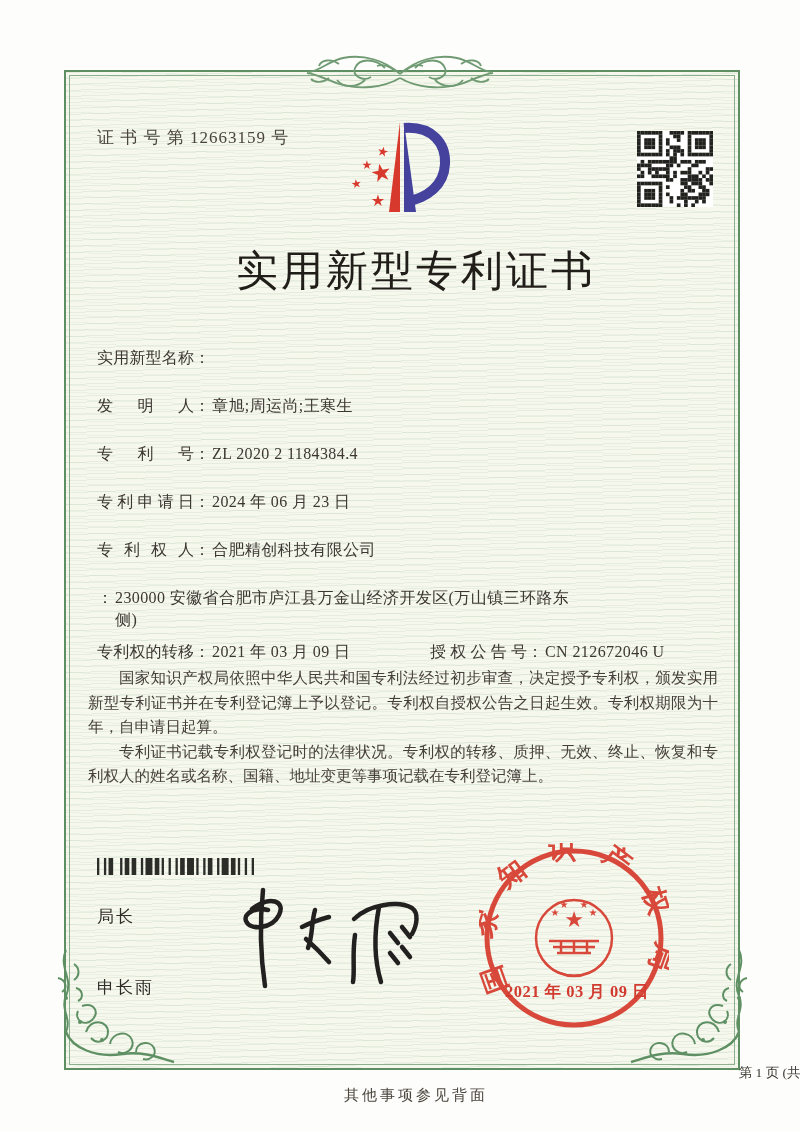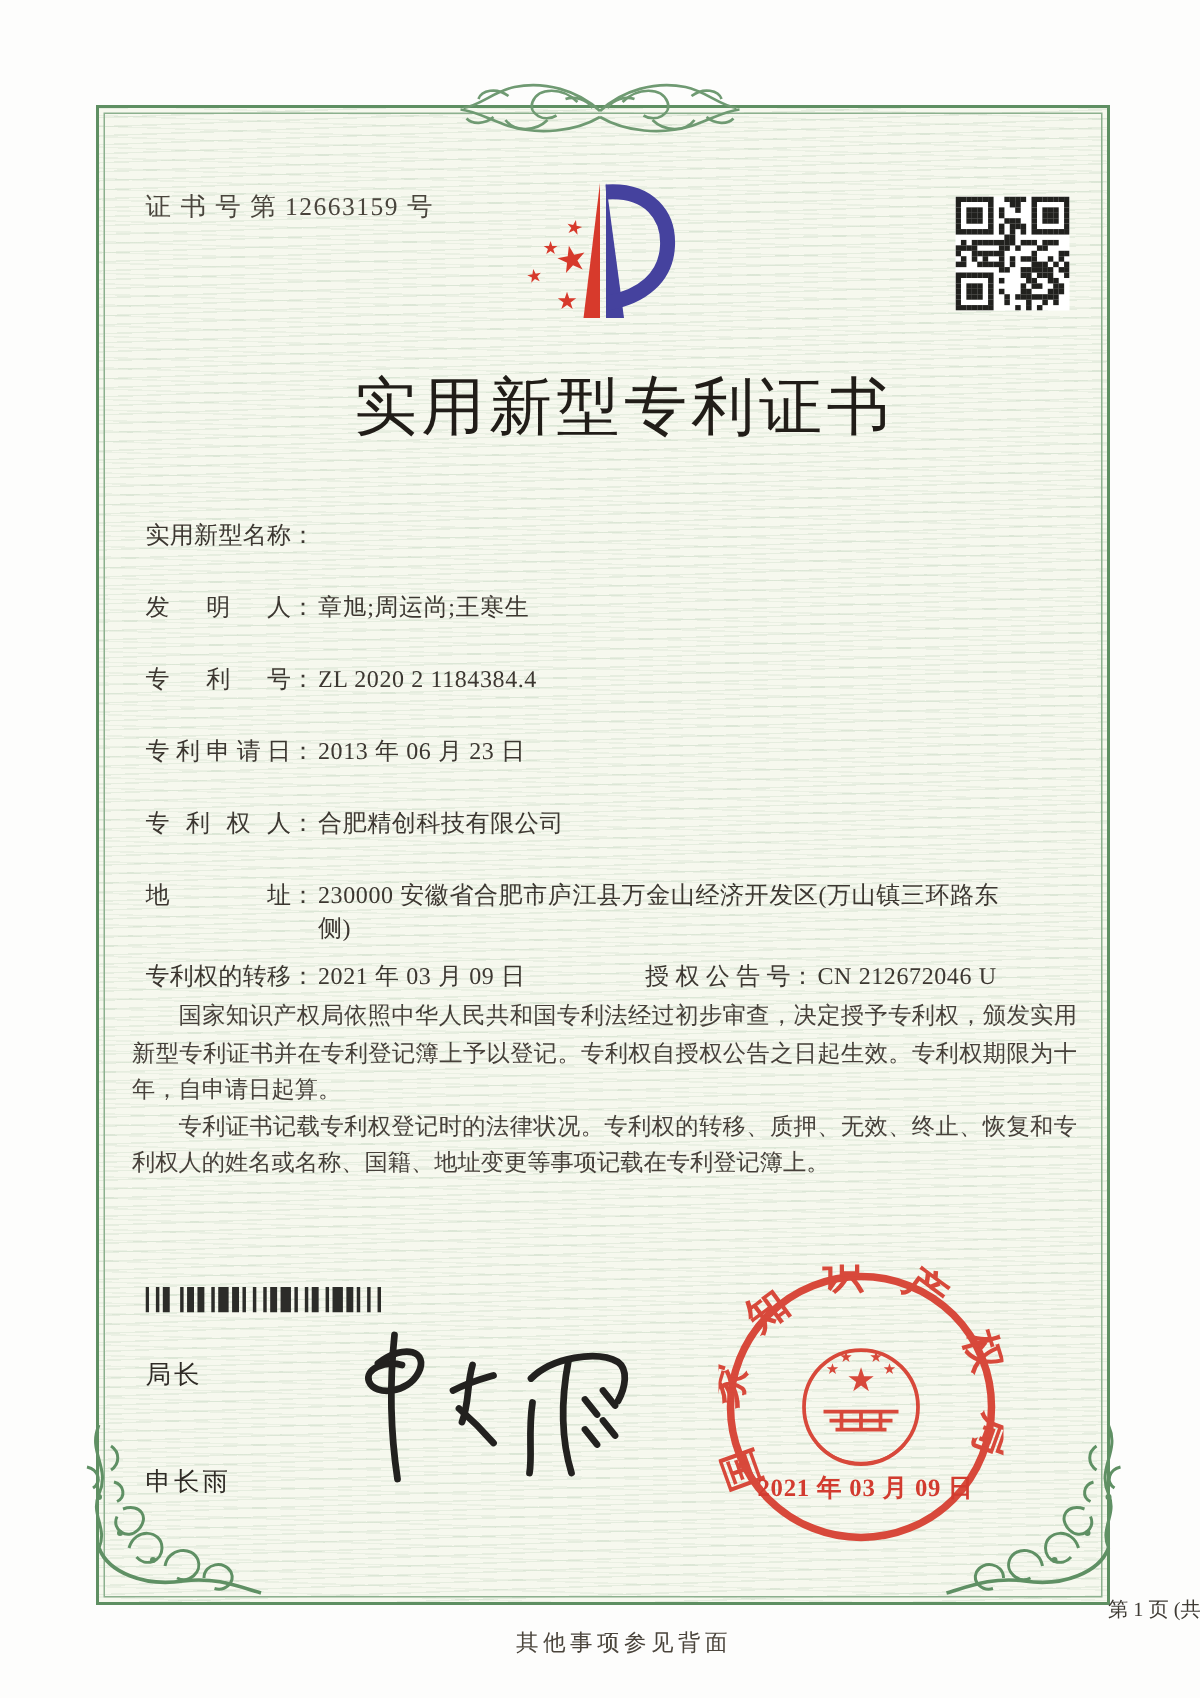--- a/index.html
+++ b/index.html
@@ -362,29 +362,28 @@
         <span class="fvalue">章旭;周运尚;王寒生</span>
     </div>
     <div class="frow">
       <span class="flabel">专利号</span>
         <span class="fcolon">：</span>
         <span class="fvalue">ZL 2020 2 1184384.4</span>
     </div>
     <div class="frow">
       <span class="flabel">专利申请日</span>
         <span class="fcolon">：</span>
-        <span class="fvalue">2013 年 06 月 23 日</span>
+        <span class="fvalue">2024 年 06 月 23 日</span>
     </div>
     <div class="frow">
       <span class="flabel">专利权人</span>
         <span class="fcolon">：</span>
         <span class="fvalue">合肥精创科技有限公司</span>
     </div>
     <div class="frow addr">
-      <span class="flabel">地址</span>
         <span class="fcolon">：</span>
         <span class="fvalue">230000 安徽省合肥市庐江县万金山经济开发区(万山镇三环路东侧)</span>
     </div>
     <div class="frow cols">
       <div class="fpair left">
         <span class="flabel">专利权的转移</span>
           <span class="fcolon">：</span>
           <span class="fvalue">2021 年 03 月 09 日</span>
       </div>
       <div class="fpair">

